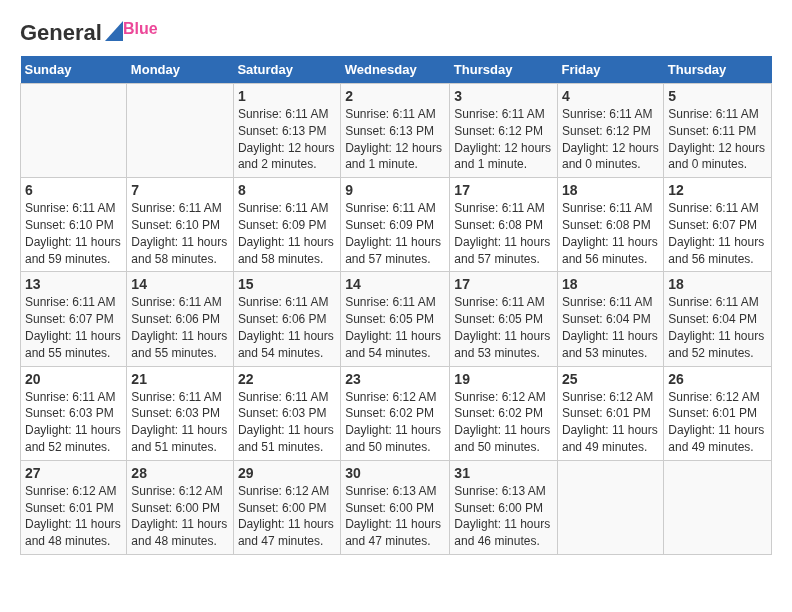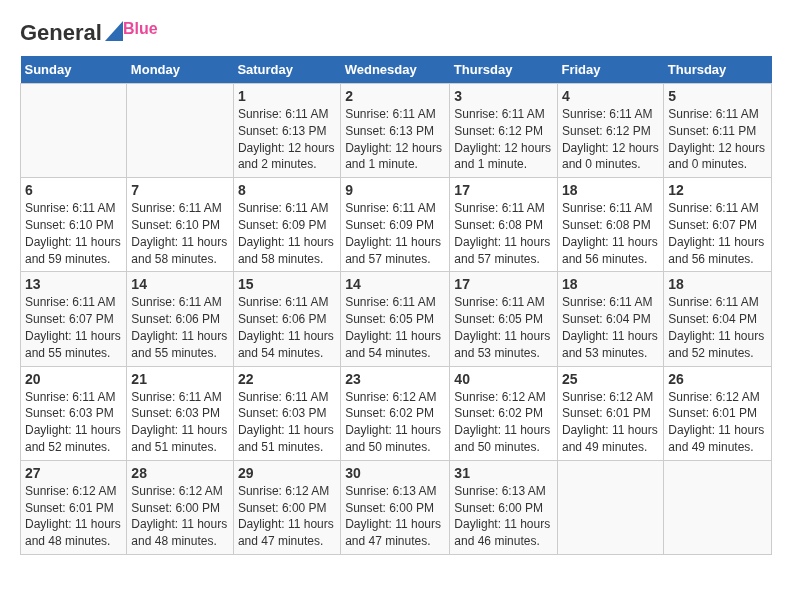--- a/index.html
+++ b/index.html
@@ -260,21 +260,21 @@
 Sunset: 6:03 PM
 Daylight: 11 hours and 51 minutes.</div>
         </td>
         <td>
           <span class="day-number">23</span>
           <div class="day-info" style="white-space: pre-line;">Sunrise: 6:12 AM
 Sunset: 6:02 PM
 Daylight: 11 hours and 50 minutes.</div>
         </td>
         <td>
-          <span class="day-number">40</span>
+          <span class="day-number">19</span>
           <div class="day-info" style="white-space: pre-line;">Sunrise: 6:12 AM
 Sunset: 6:02 PM
 Daylight: 11 hours and 50 minutes.</div>
         </td>
         <td>
           <span class="day-number">25</span>
           <div class="day-info" style="white-space: pre-line;">Sunrise: 6:12 AM
 Sunset: 6:01 PM
 Daylight: 11 hours and 49 minutes.</div>
         </td>

